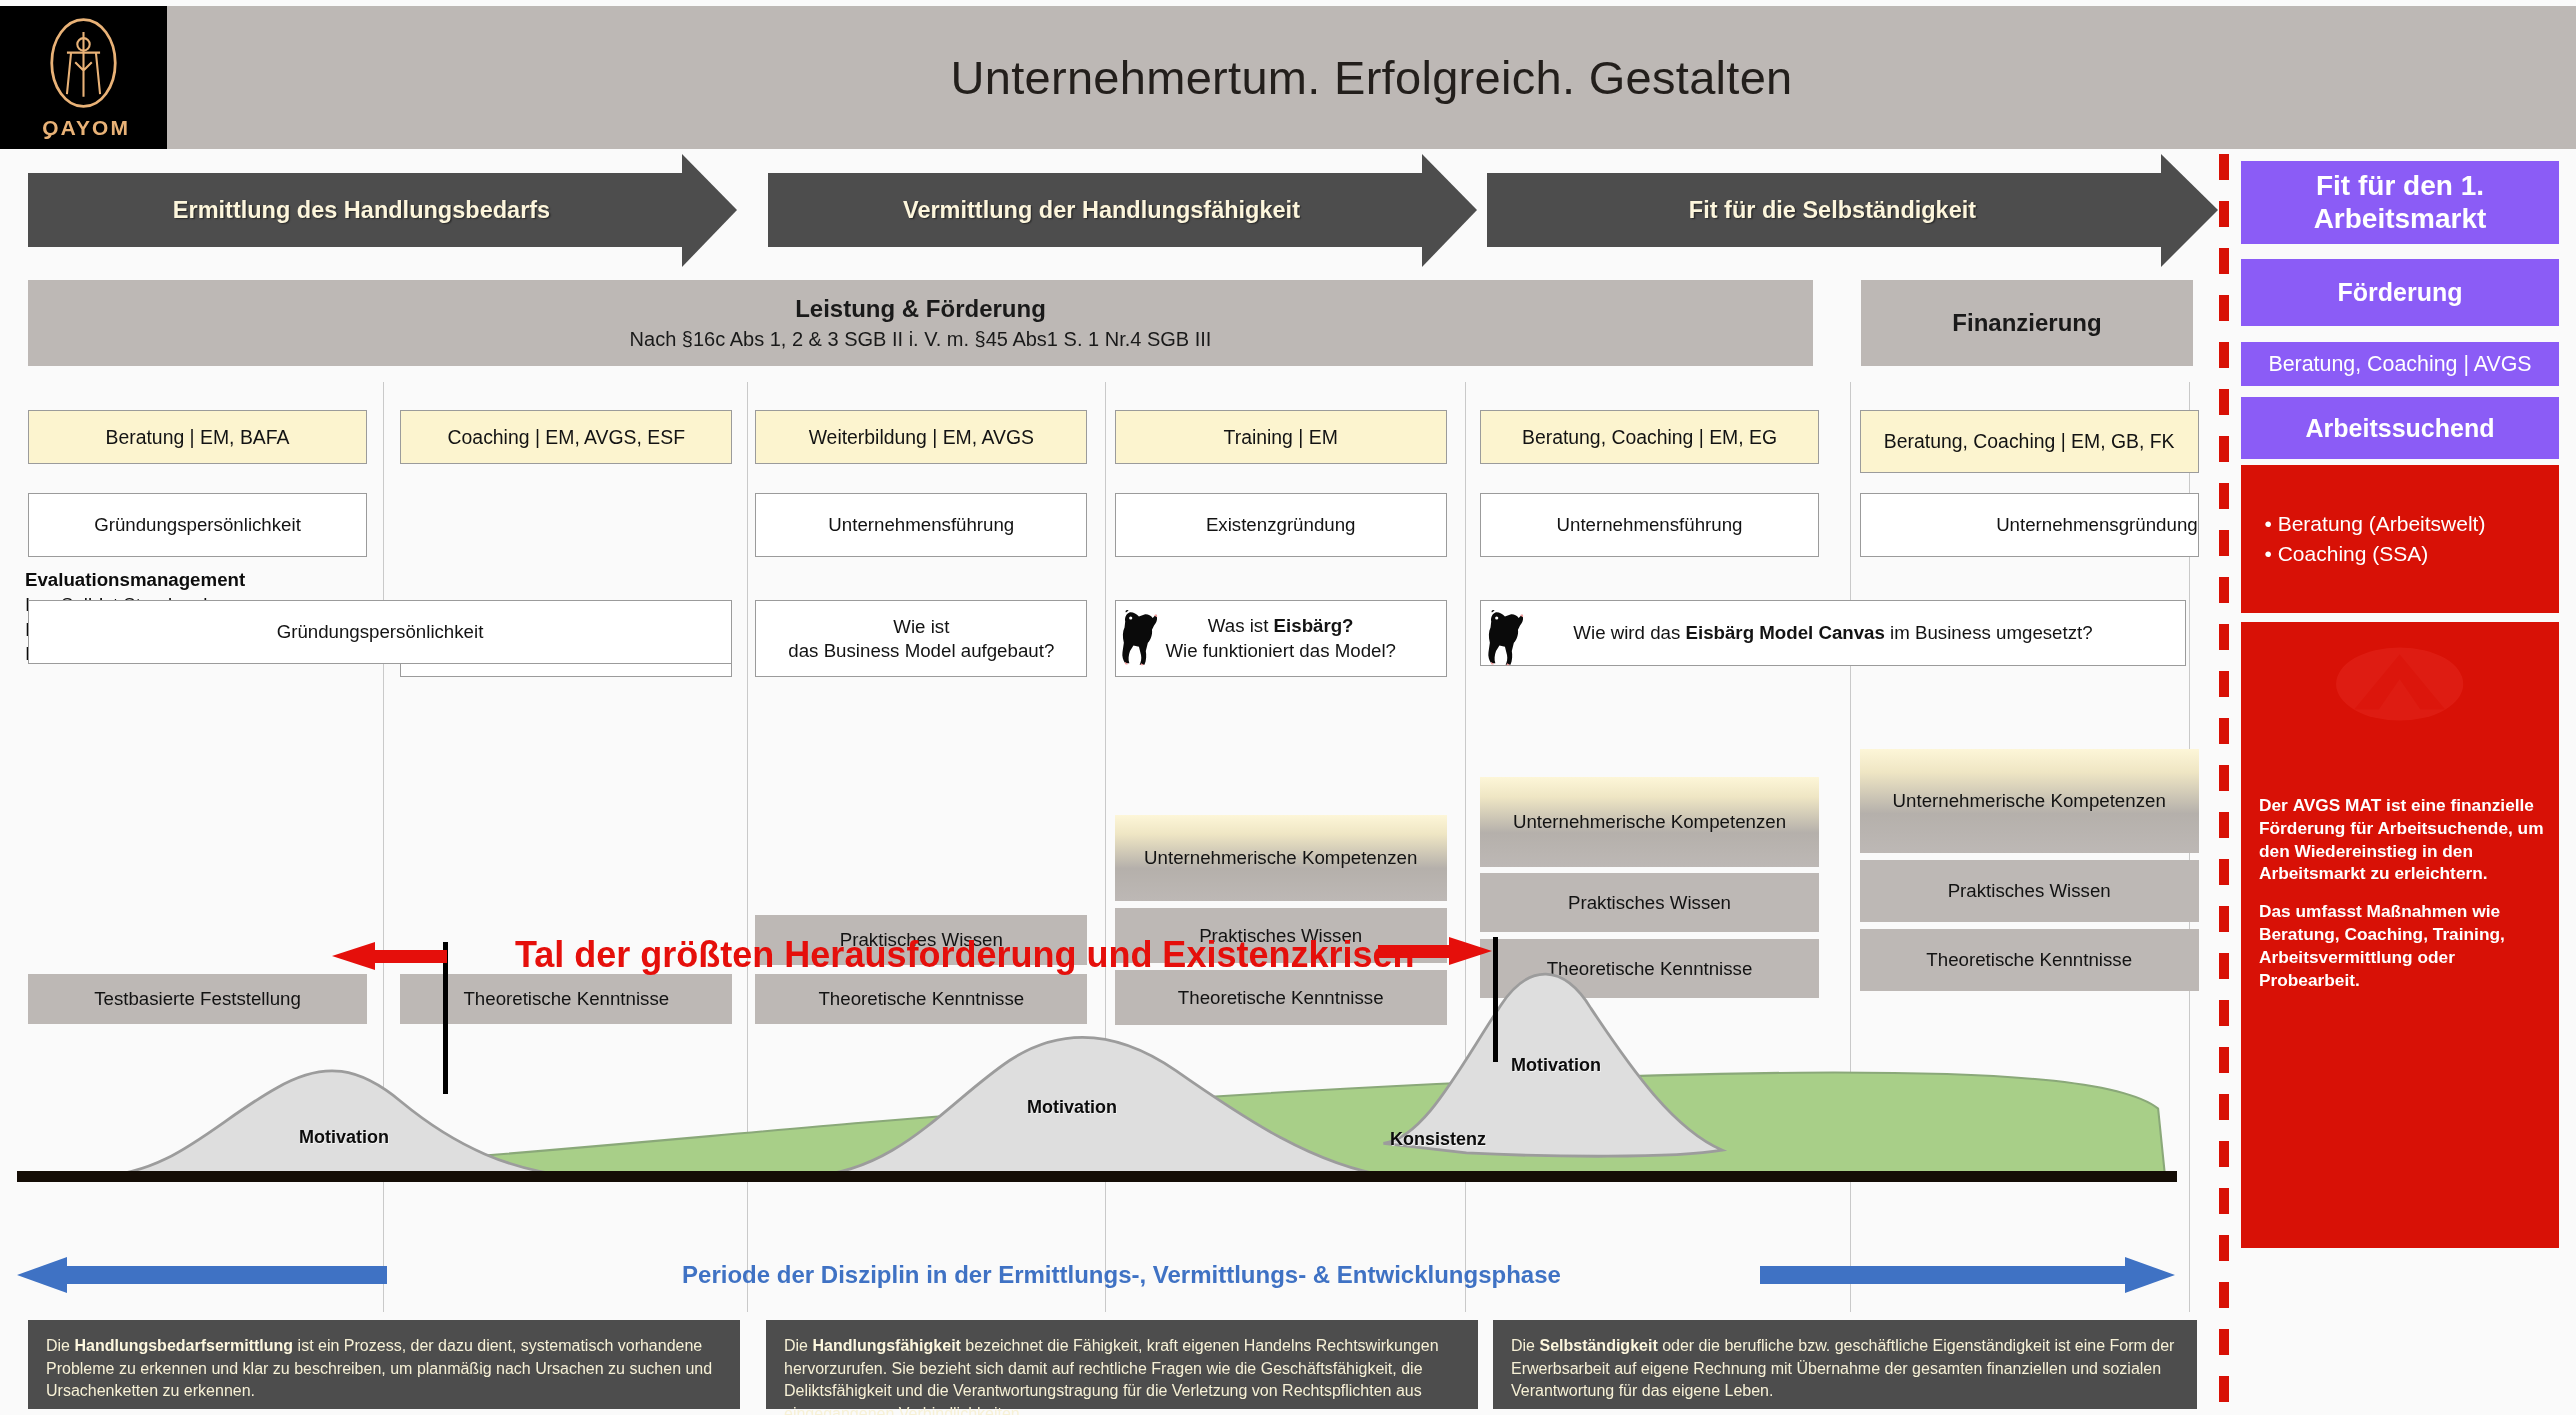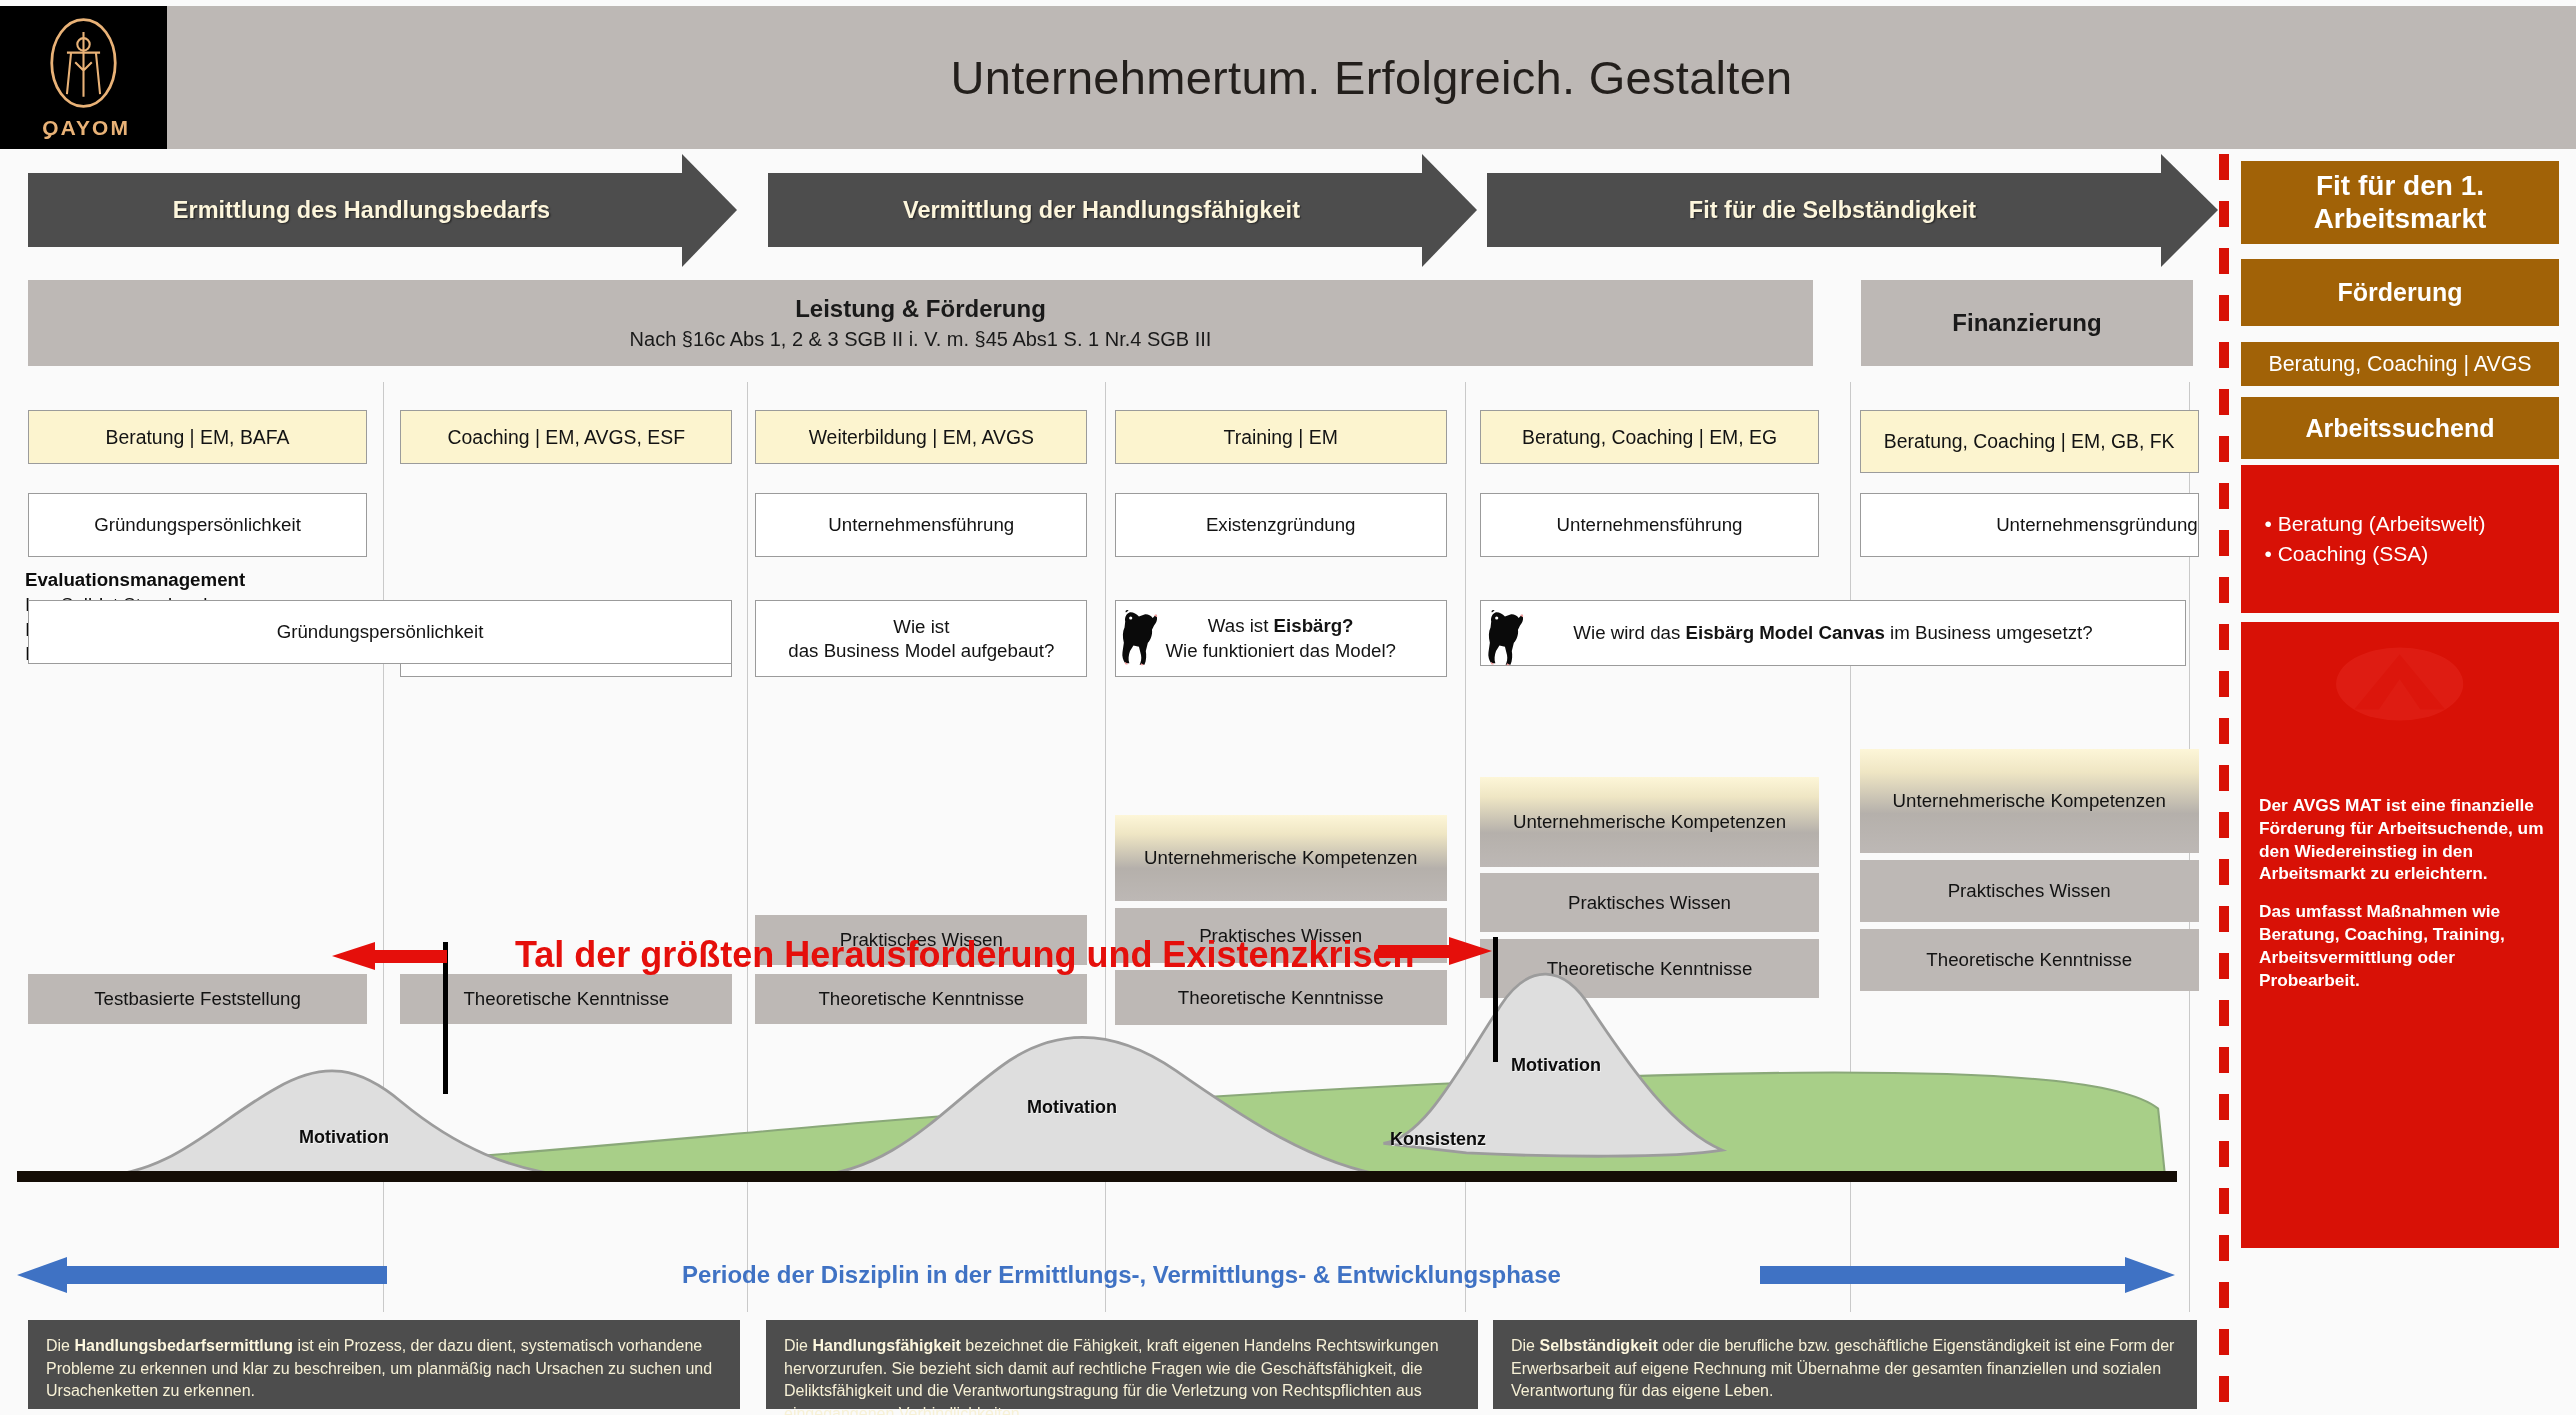--- a/index.html
+++ b/index.html
@@ -144,21 +144,21 @@
     position:absolute; background:#4d4d4d; color:#f7f1d6;
     padding:15px 18px 11px 18px;
     font-size:16px; line-height:1.42;
     font-family:"Liberation Sans Narrow","Liberation Sans", sans-serif;
   }
   .note b { color:#fdf7de; }
 
   
   #side { position:absolute; left:2241px; top:0; width:318px; height:1261px; }
   .redbox {
-    position:absolute; left:0; width:318px; background:#a16207; color:#fff;
+    position:absolute; left:0; width:318px; background:#8b5cf6; color:#fff;
     display:flex; align-items:center; justify-content:center; text-align:center;
   }
   .redbox .big { font-size:28px; font-weight:700; line-height:1.15; }
   .redbox .med { font-size:25px; font-weight:700; }
   .redbox .sm  { font-size:21.4px; font-weight:400; }
   #side-list {
     position:absolute; left:0; width:318px; background:#d81106; color:#fff;
     display:flex; flex-direction:column; justify-content:center; padding-left:23.5px;
   }
   #side-list div { font-size:21px; line-height:1.45; }

